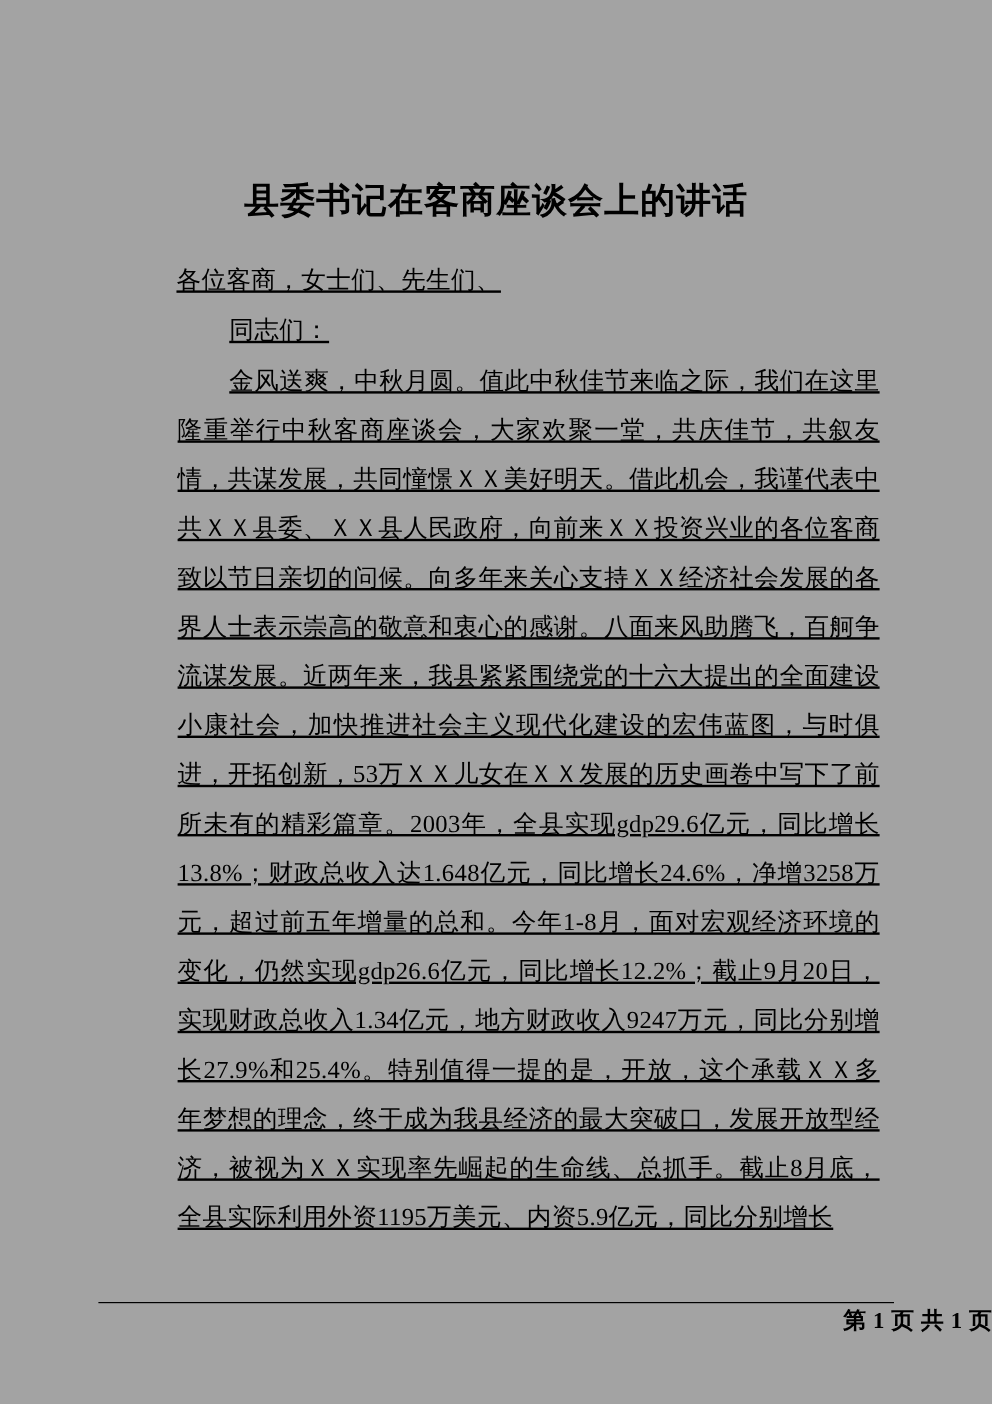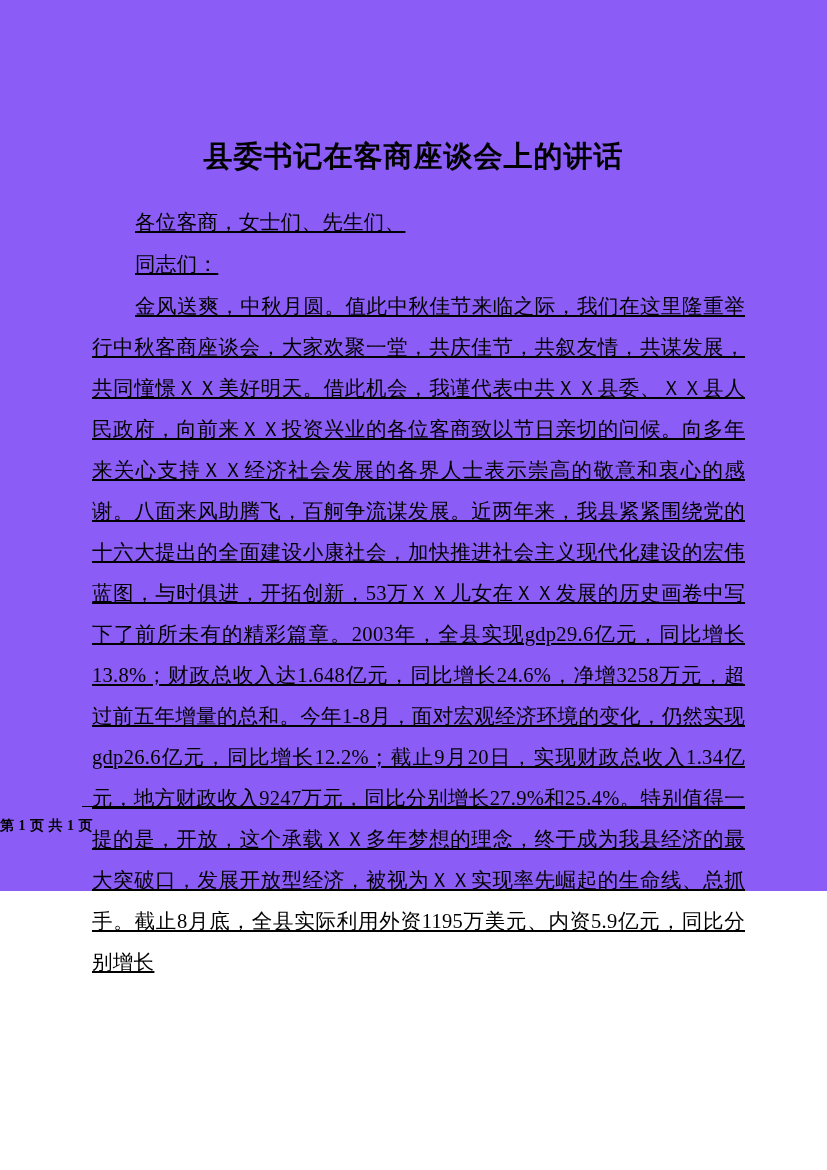--- a/index.html
+++ b/index.html
@@ -10,25 +10,25 @@
   body {
     width: 827px;
     height: 1170px;
     font-family: "Liberation Serif", "DejaVu Serif", serif;
     color: #000000;
     position: relative;
     overflow: hidden;
   }
   .page {
     width: 827px;
-    height: 891px;
+    height: 1170px;
     box-sizing: border-box;
-    padding: 0;
+    padding: 12px;
     position: relative;
-    background: #8b5cf6;
+    background: #a3a3a3;
   }
   .doc-title {
     text-align: center;
     font-size: 29px;
     font-weight: bold;
     letter-spacing: 1px;
     margin: 0;
     padding-top: 138px;
     padding-left: 70px;
     padding-right: 70px;
@@ -45,28 +45,29 @@
     text-align: justify;
     text-justify: inter-ideograph;
     margin: 0;
     letter-spacing: 0.3px;
   }
   .para.indent {
     text-indent: 2.1em;
   }
   .para + .para {
     margin-top: 1px;
+    margin-left: 44px;
   }
   .footer {
     position: absolute;
     left: 0;
     right: 0;
     bottom: 56px;
-    text-align: left;
-    font-size: 14px;
+    text-align: right;
+    font-size: 19px;
     font-weight: bold;
     letter-spacing: 0.5px;
   }
   .footer-rule {
     position: absolute;
     left: 82px;
     right: 82px;
     bottom: 84px;
     border-top: 1px solid #000000;
     height: 0;

